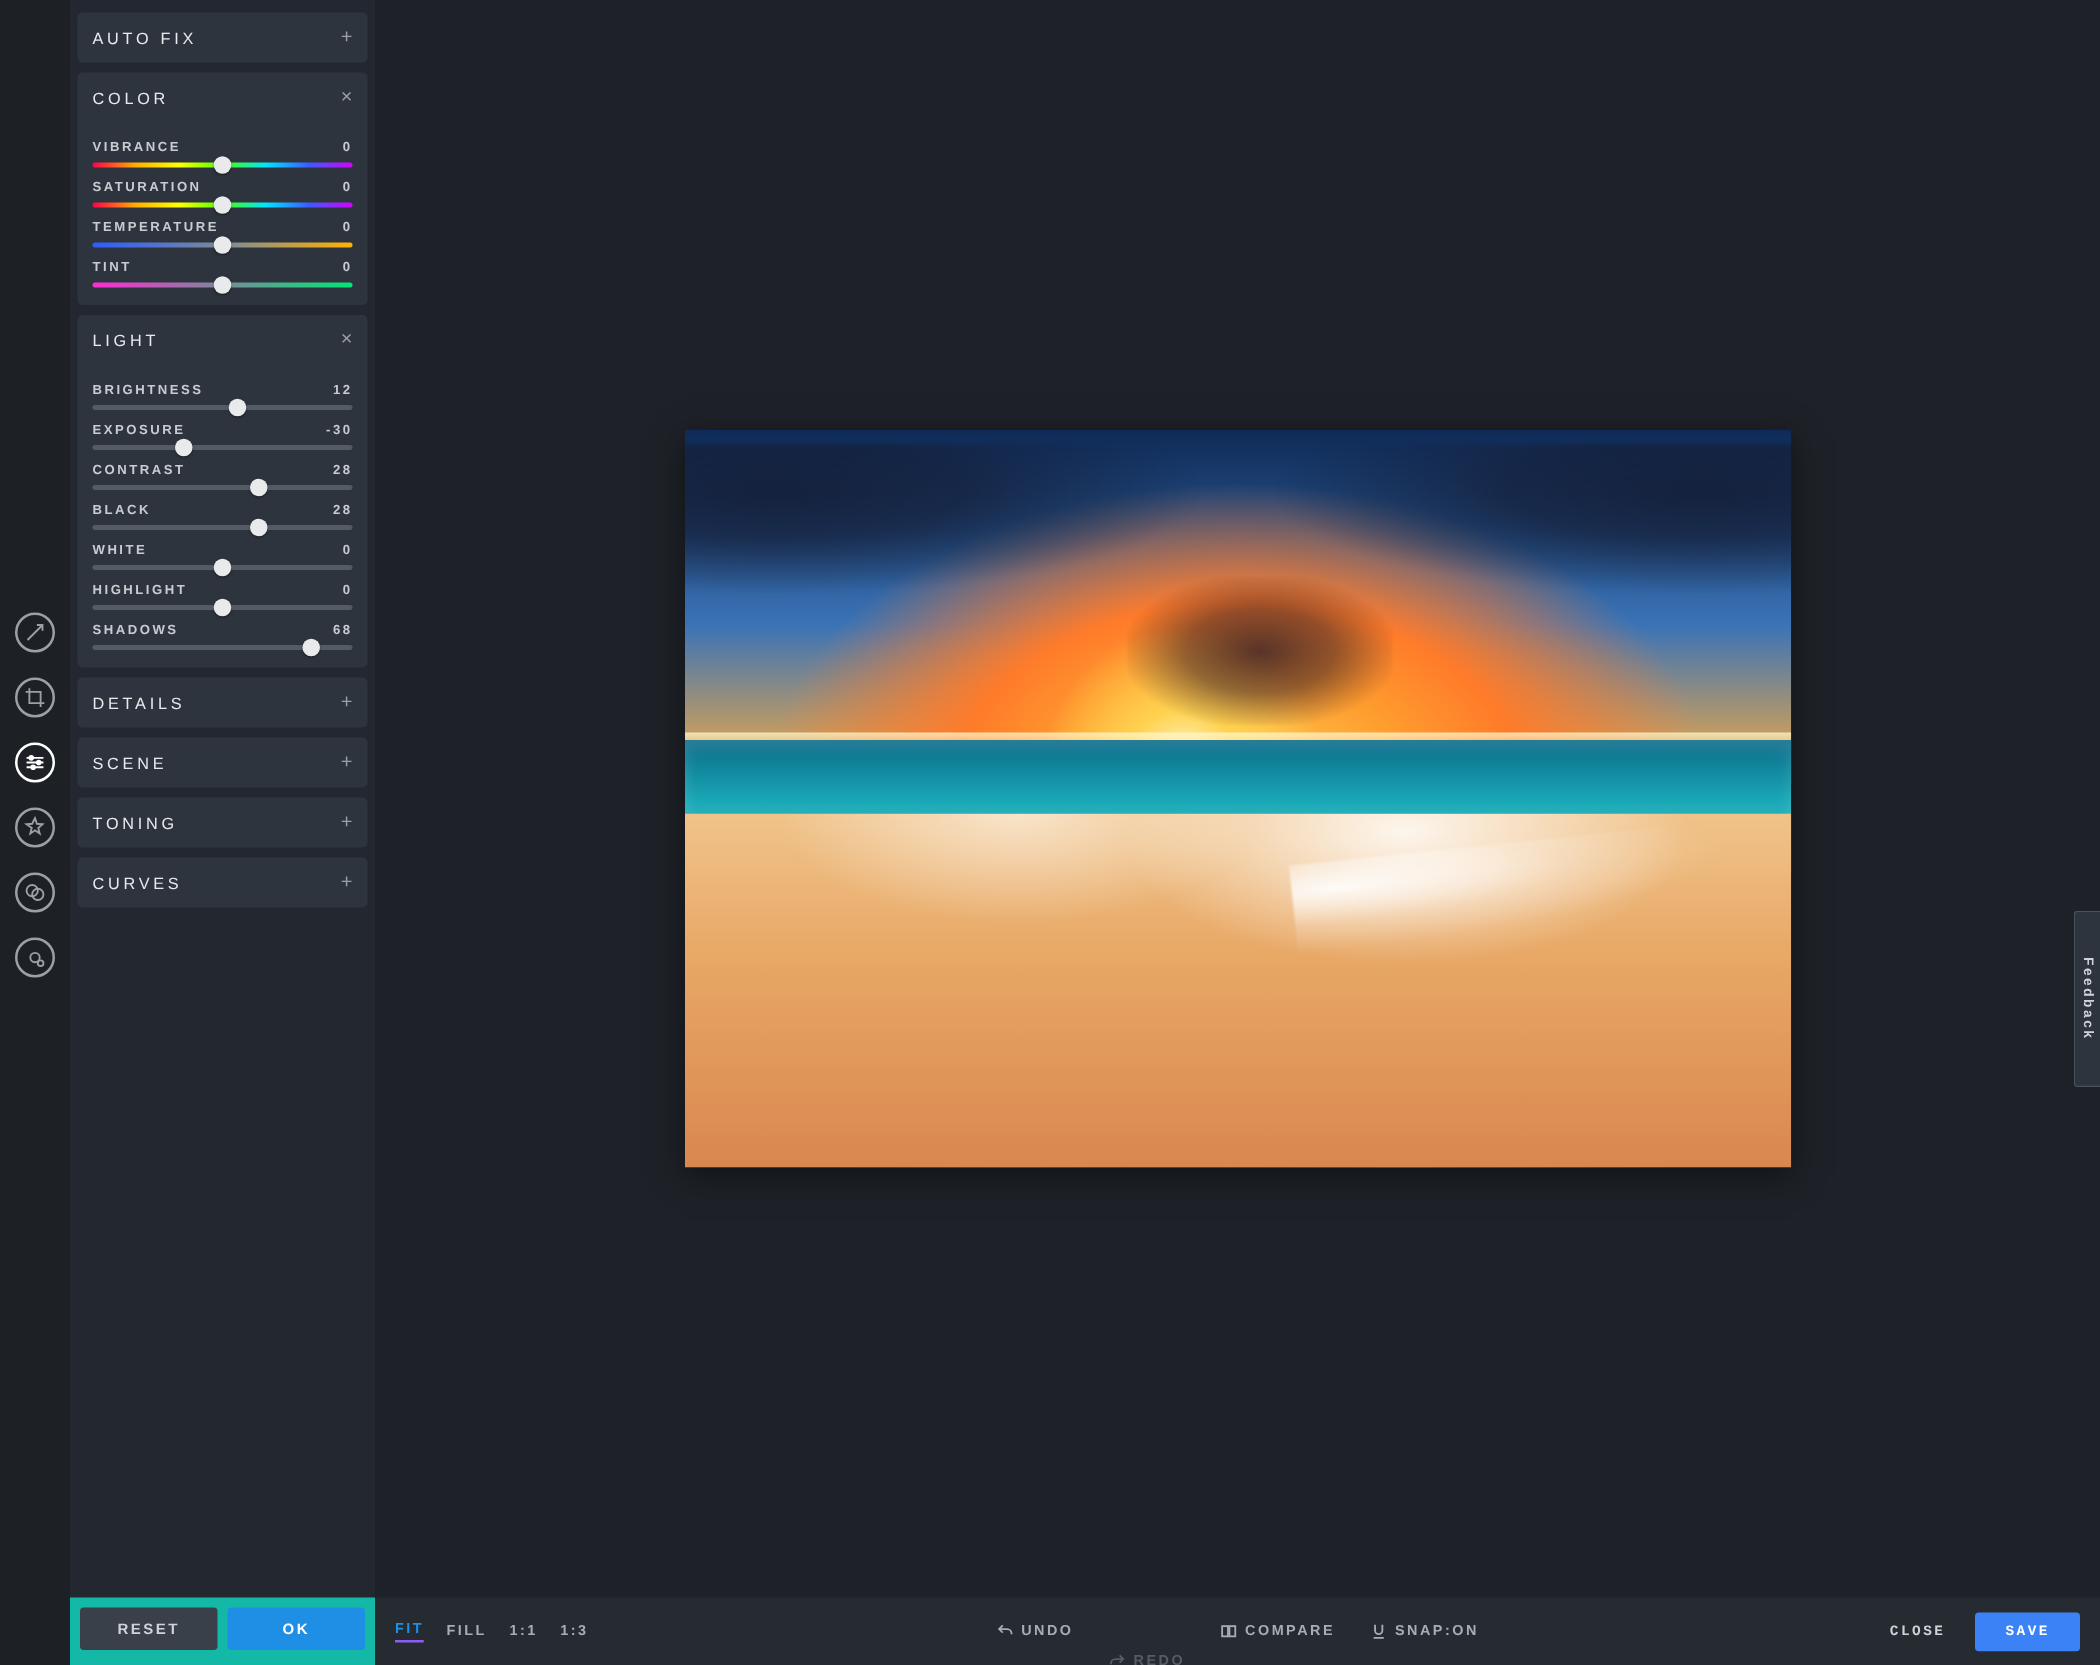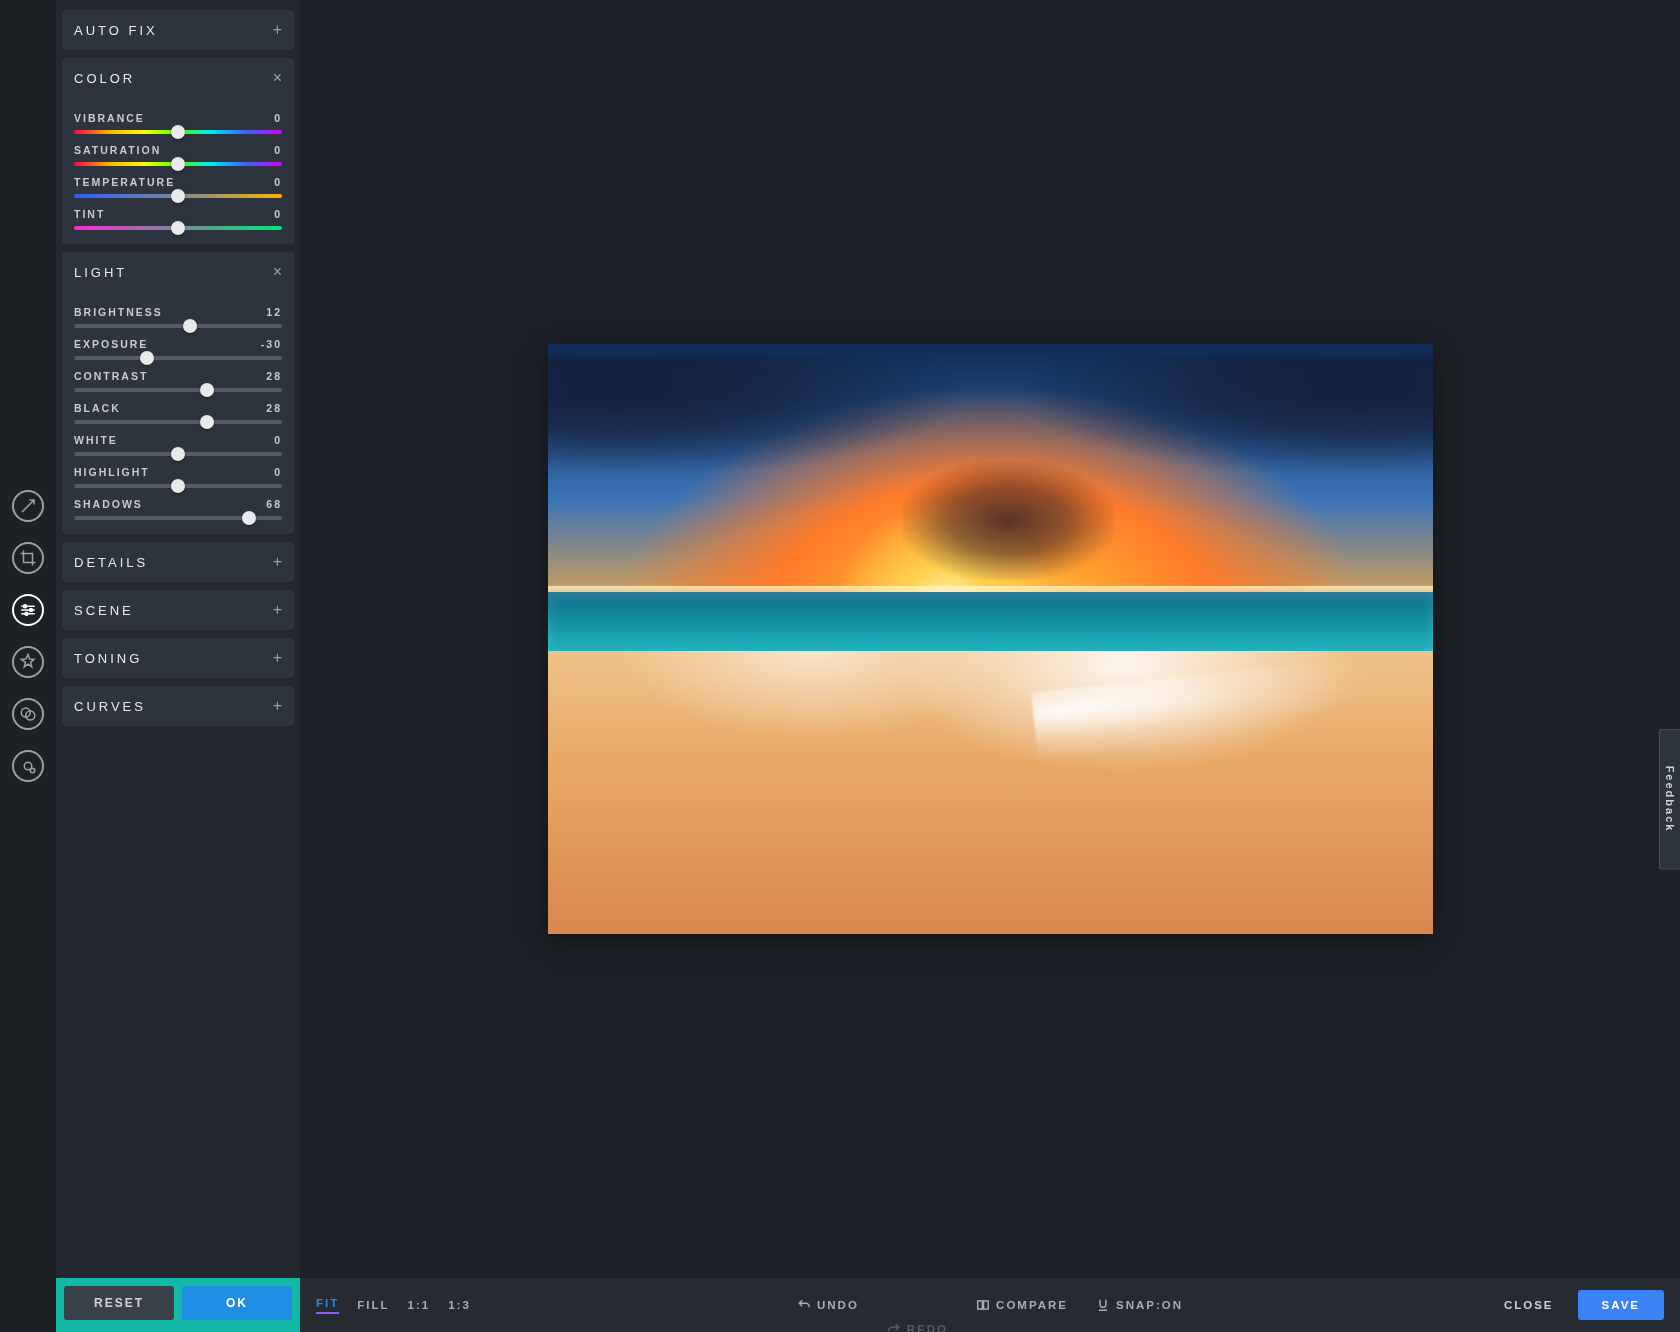--- a/index.html
+++ b/index.html
@@ -122,21 +122,21 @@
 .bottombar {
   position: absolute; left: 300px; right: 0; bottom: 0; height: 54px;
   background: #262b32; display: flex; align-items: center; padding: 0 16px;
   color: #a8adb4; font-size: 11.5px; font-weight: 700; letter-spacing: 2px; text-transform: uppercase;
 }
 .bb-group { display: flex; align-items: center; gap: 18px; }
 .bb-item { display: flex; align-items: center; gap: 6px; cursor: pointer; }
 .bb-item.active { color: #1f8fe6; border-bottom: 2px solid #8b5cf6; padding-bottom: 3px; }
 .bb-item.disabled { color: #565c64; cursor: default; margin-top: 47px; }
 .bb-spacer { flex: 1; }
-.bb-right { display: flex; align-items: center; gap: 14px; }
+.bb-right { display: flex; align-items: center; gap: 14px; font-family: Liberation Mono, monospace; }
 .bb-save { background: #3b82f6; color: #fff; padding: 9px 24px; border-radius: 3px; }
 .bb-close { color: #cfd3d8; padding: 9px 10px; }
 
 .bb-group.center { position: absolute; left: 50%; transform: translateX(-50%); gap: 28px; }
 
 svg { display: block; }
 
 
 .feedback {
   position: absolute; right: 0; top: 60%; transform: translateY(-50%);

